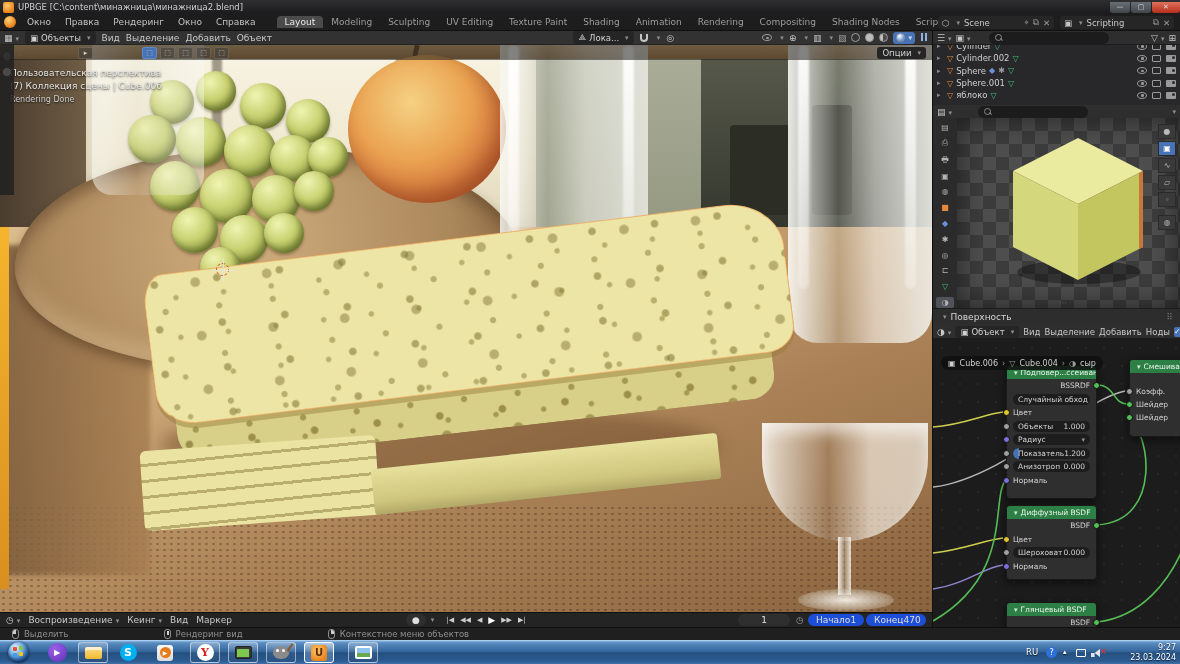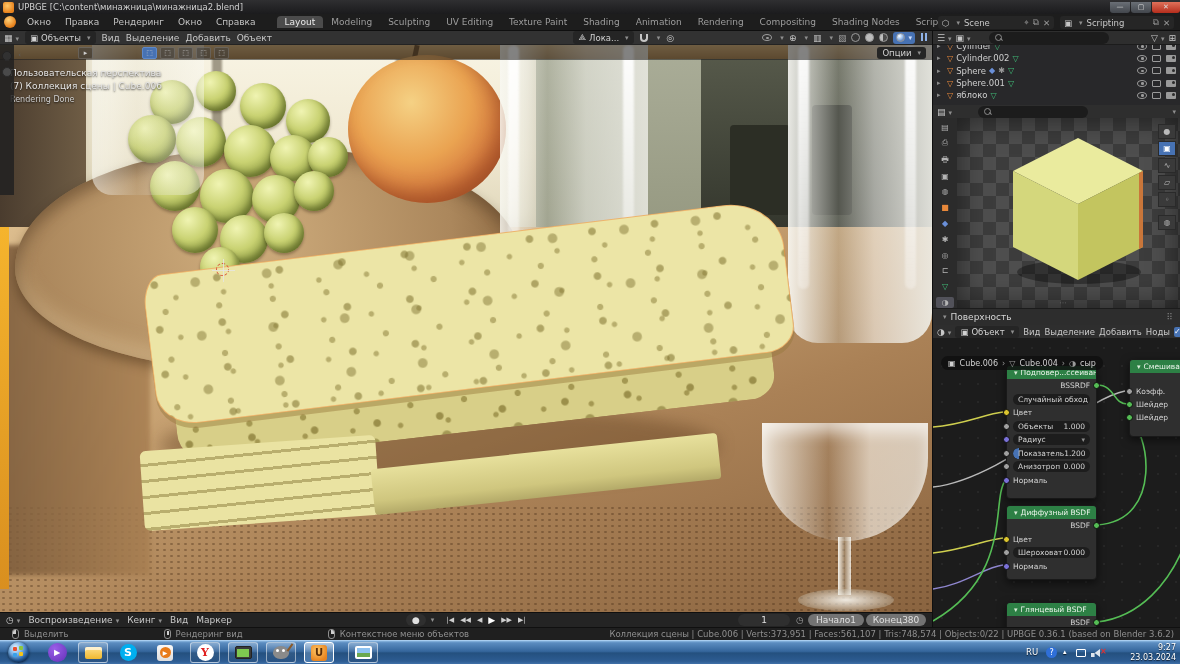--- a/index.html
+++ b/index.html
@@ -87,21 +87,21 @@
 .nrow.out{justify-content:flex-end}
 .npill{flex:1;display:flex;align-items:center;justify-content:space-between;background:#1d1d1d;border-radius:7px;height:11px;padding:0 5px;overflow:hidden;position:relative;white-space:nowrap}
 .npill .fill{position:absolute;left:0;top:0;bottom:0;width:6px;background:#4772b3;border-radius:7px 0 0 7px}
 .npill span{position:relative}
 .sock{position:absolute;width:7px;height:7px;border-radius:50%;border:1px solid #0e0e0e;top:3px}
 .sock.l{left:-4px}.sock.r{right:-4px}
 .s-green{background:#55bd55}.s-yellow{background:#dcc52f}.s-gray{background:#a0a0a0}.s-purple{background:#7a71d8}
 
 #timeline{position:absolute;left:0;top:612px;width:932px;height:15px;background:#242424;border-top:1px solid #0f0f0f;display:flex;align-items:center;gap:8px;padding:0 6px}
 .tfield{background:#2f2f2f;border-radius:8px;height:12px;display:flex;align-items:center;justify-content:center;padding:0 8px;color:#e0e0e0}
-.tfield.range{background:#737373;justify-content:center}
+.tfield.range{background:#1d4ed8;justify-content:space-between}
 .transport{display:flex;align-items:center;gap:2px}
 .tbt{color:#cfcfcf;font-size:7px;padding:0 2px}
 #statusbar{position:absolute;left:0;top:627px;width:1180px;height:13px;background:#1f1f1f;border-top:1px solid #101010;display:flex;align-items:center;font-size:8.5px;color:#8f8f8f}
 .mouse{width:7px;height:10px;border:1px solid #8f8f8f;border-radius:3px;position:relative;display:inline-block;margin:0 5px 0 12px}
 .mouse::after{content:"";position:absolute;background:#cfcfcf}
 .mouse.l::after{left:0;top:0;width:3px;height:4px;border-radius:2px 0 0 0}
 .mouse.m::after{left:2px;top:1px;width:2px;height:4px}
 .mouse.r::after{right:0;top:0;width:3px;height:4px;border-radius:0 2px 0 0}
 
 #taskbar{position:absolute;left:0;top:640px;width:1180px;height:24px;background:linear-gradient(180deg,#8ab6e0 0%,#5b8cc0 8%,#35669c 45%,#24507f 52%,#2d5c92 88%,#3f70a8 100%);border-top:1px solid #a8cdf0}
@@ -579,32 +579,31 @@
       <span class="tbt">▶|</span>
     </span>
     <span class="tfield" style="position:absolute;left:738px;width:52px">1</span>
     <span style="position:absolute;left:796px" class="g">◷</span>
     <span class="tfield range" style="position:absolute;left:808px;width:56px">
         <span>Начало</span>
         <span>1</span>
       </span>
     <span class="tfield range" style="position:absolute;left:866px;width:60px">
         <span>Конец</span>
-        <span>380</span>
+        <span>470</span>
       </span>
   </div>
 
   <div id="statusbar">
     <span class="mouse l"></span>
     <span>Выделить</span>
     <span class="mouse m" style="margin-left:95px"></span>
     <span>Рендеринг вид</span>
     <span class="mouse r" style="margin-left:85px"></span>
     <span>Контекстное меню объектов</span>
-    <span style="margin-left:auto;margin-right:6px">Коллекция сцены | Cube.006 | Verts:373,951 | Faces:561,107 | Tris:748,574 | Objects:0/22 | UPBGE 0.36.1 (based on Blender 3.6.2)</span>
   </div>
 
   <div id="taskbar">
     <span class="tbtn" style="left:3px">
       <span class="orb">
         <span class="flag" style="left:5px;top:5px;background:#e84f2e"></span>
         <span class="flag" style="left:11px;top:4px;background:#8cc63e"></span>
         <span class="flag" style="left:5px;top:11px;background:#3aa0e8"></span>
         <span class="flag" style="left:11px;top:10px;background:#f5c518"></span>
       </span>

